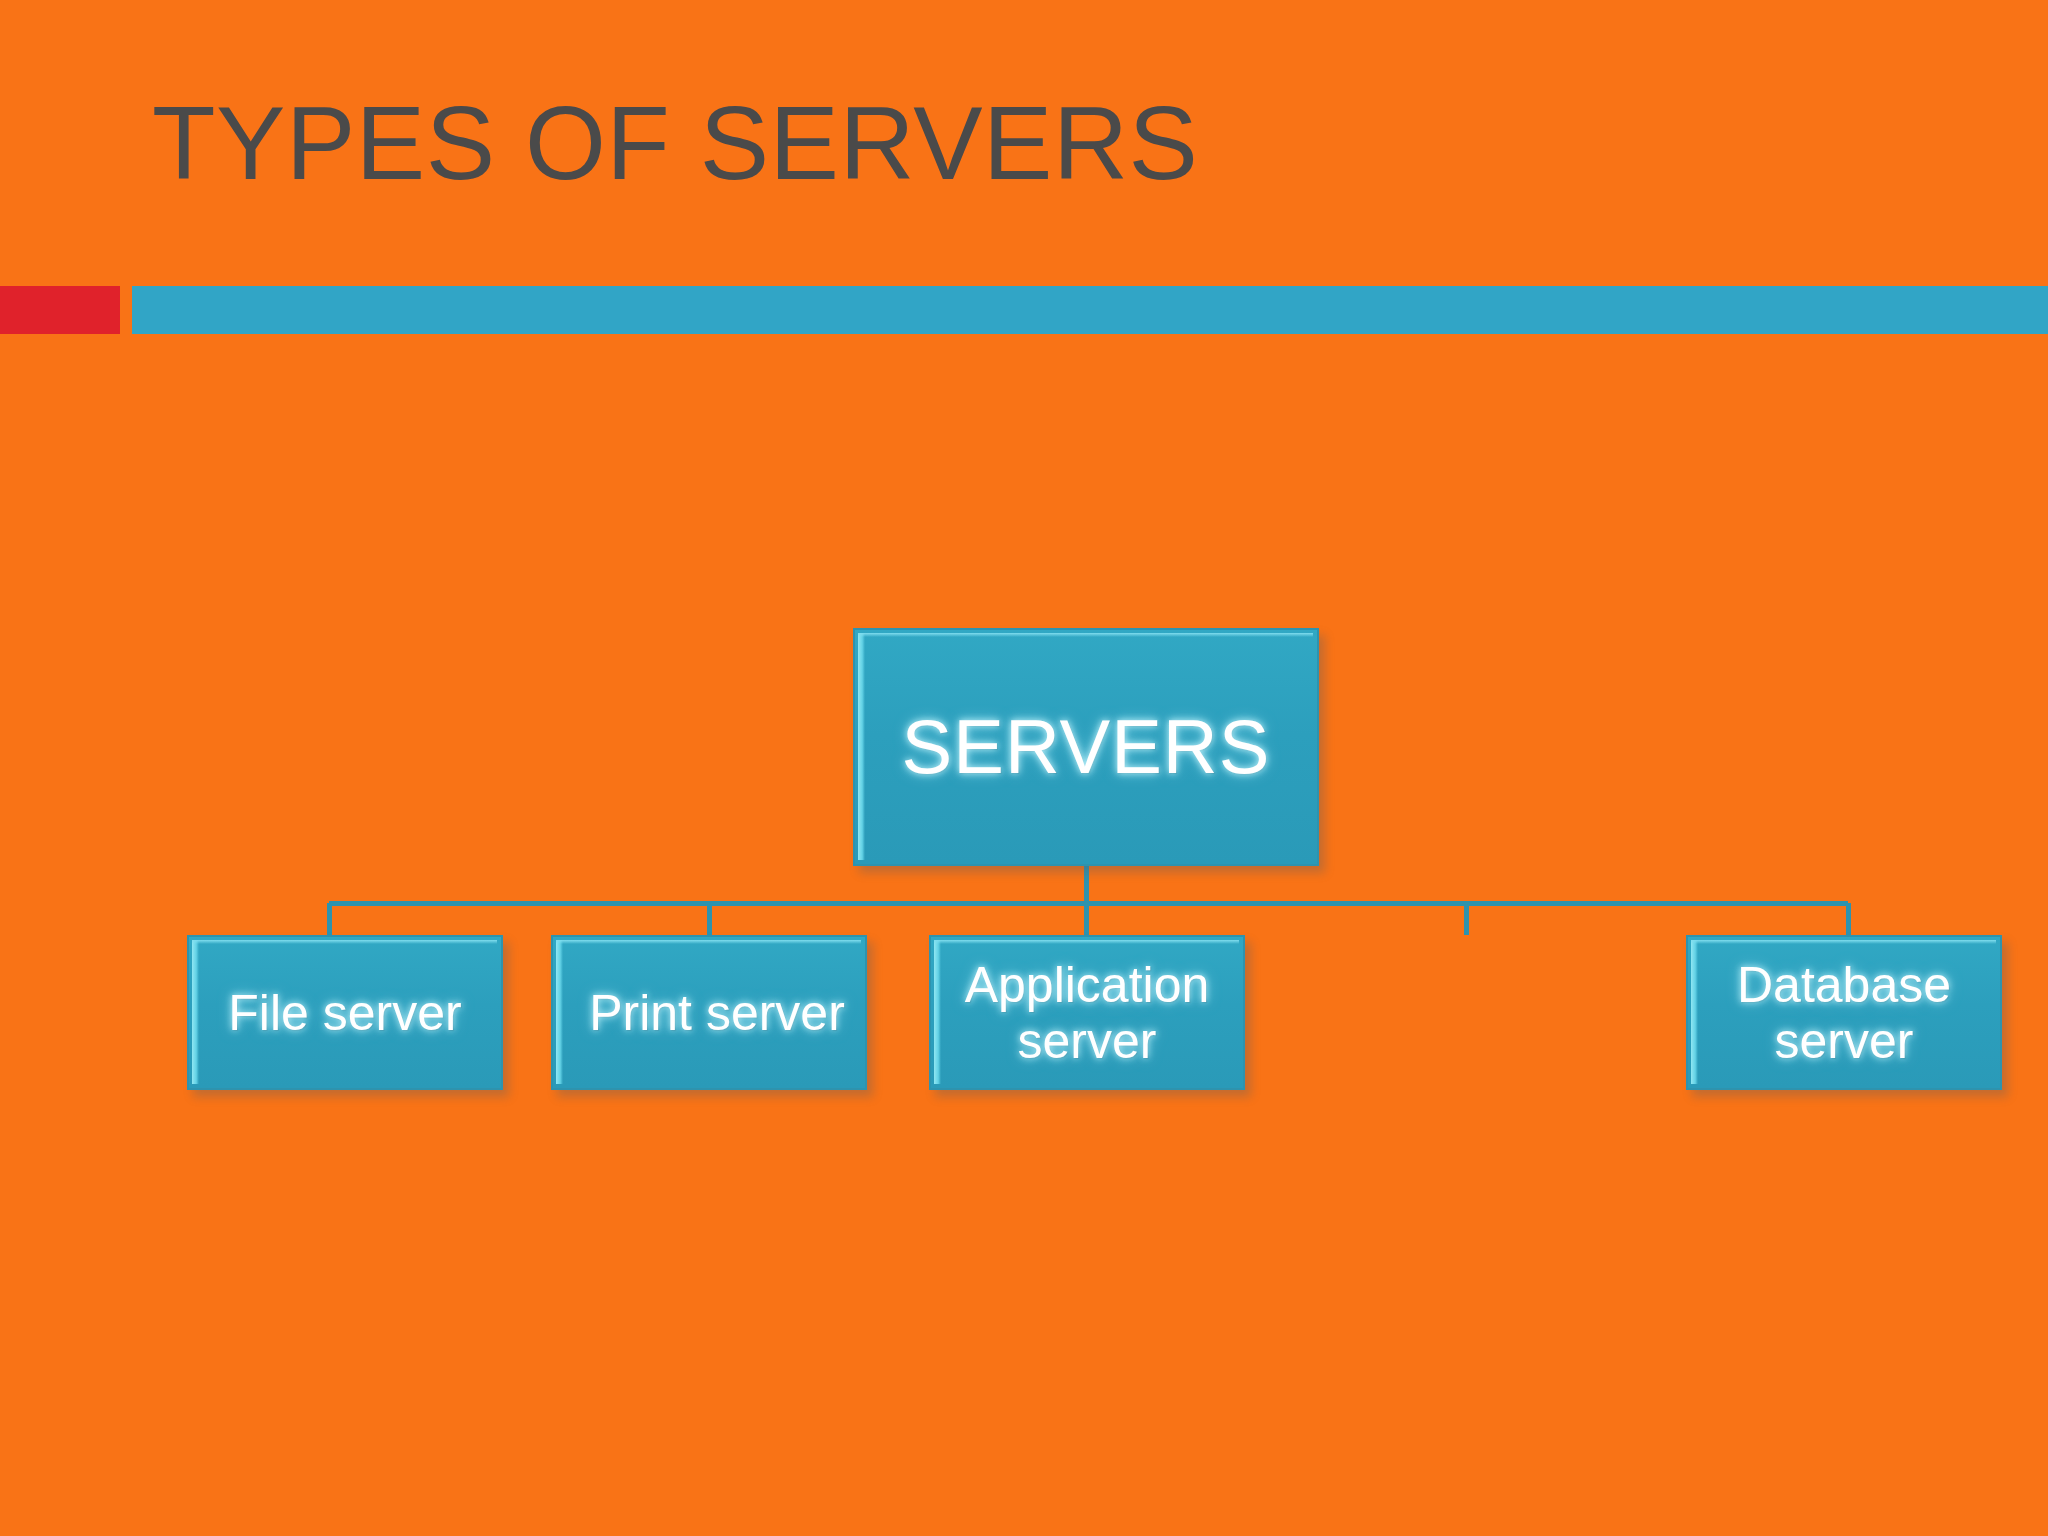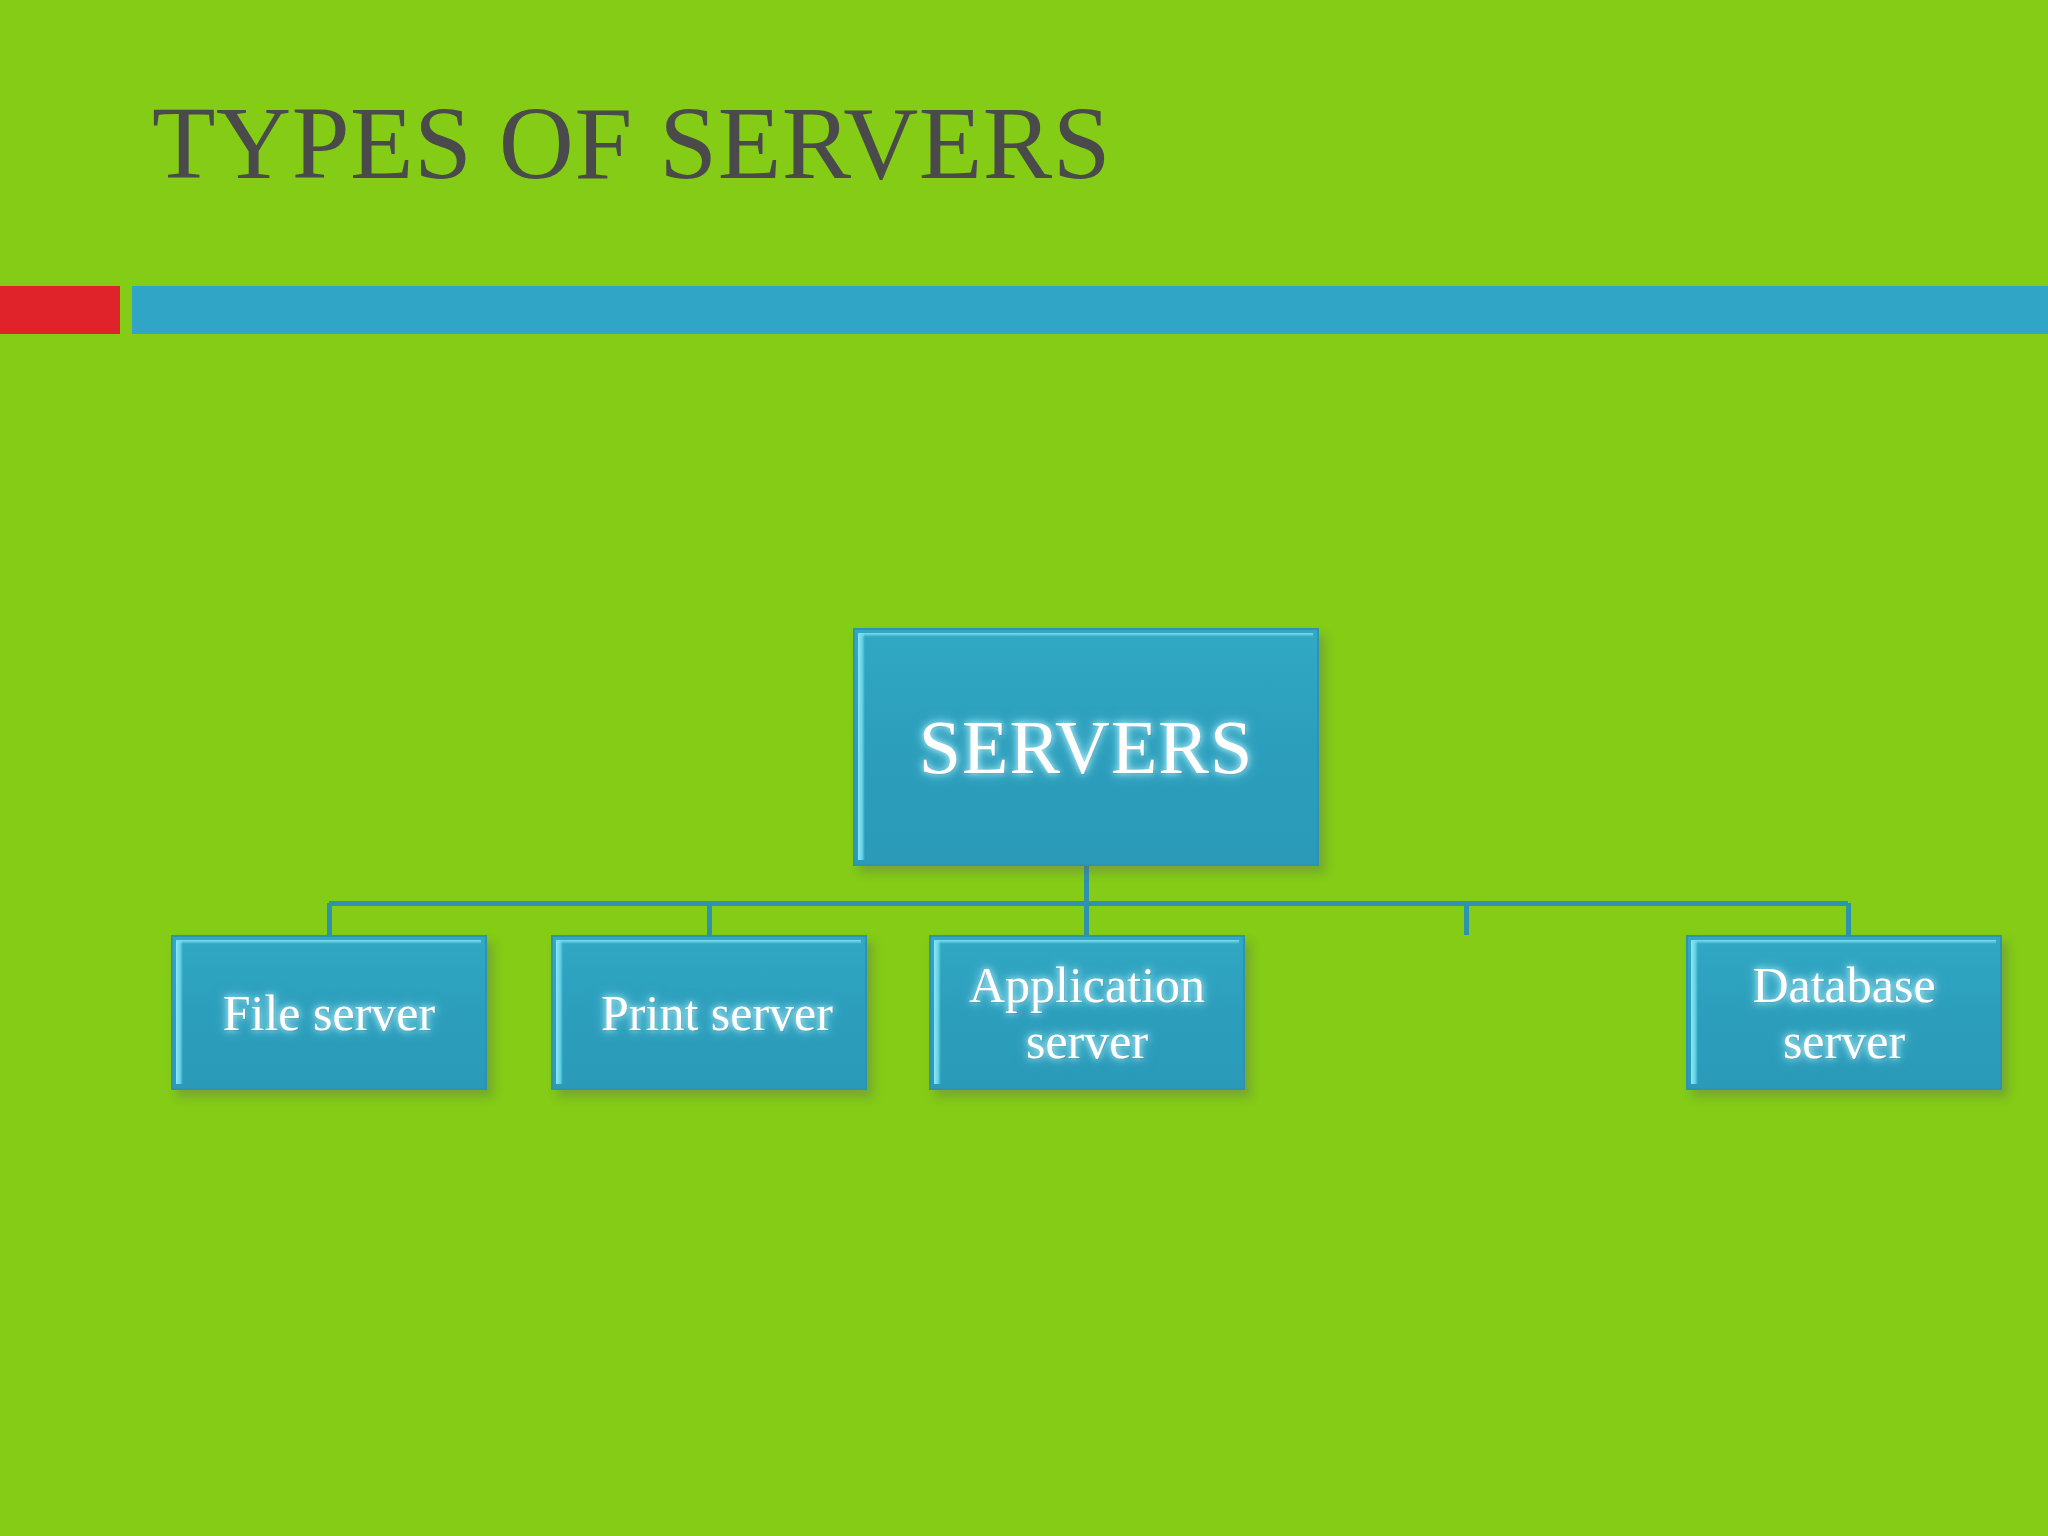--- a/index.html
+++ b/index.html
@@ -9,23 +9,22 @@
     background: #ffffff;
   }
   body {
     font-family: "Liberation Sans", sans-serif;
   }
 
   .slide {
     position: relative;
     width: 2048px;
     height: 1536px;
-    background: #84cc16;
+    background: #f97316;
     overflow: hidden;
-    font-family: Liberation Serif, serif;
   }
 
   
   .slide-title {
     position: absolute;
     left: 152px;
     top: 78px;
     width: 1800px;
     height: 130px;
     font-size: 104px;
@@ -140,21 +139,21 @@
   .node-child {
     top: 935px;
     width: 316px;
     height: 155px;
   }
   .node-child .node-label {
     font-size: 50px;
     line-height: 56px;
   }
 
-  .node-c0 { left: 135px; }
+  .node-c0 { left: 151px; }
   .node-c1 { left: 515px; padding-left: 16px; }
   .node-c2 { left: 893px; justify-content: center; }
   .node-c3 { left: 1270px; }
   .node-c4 { left: 1650px; }
 </style>
 </head>
 <body>
 
 <div class="slide">
 

